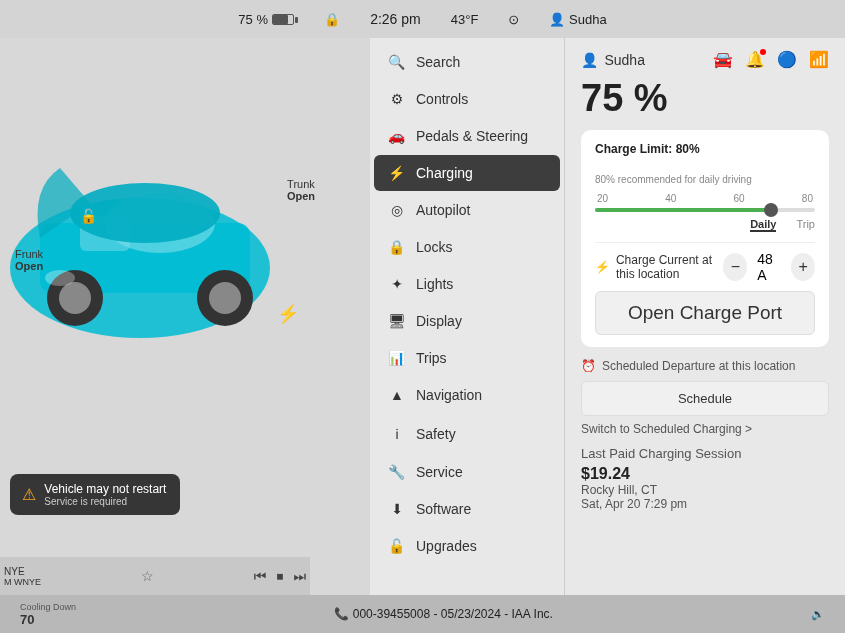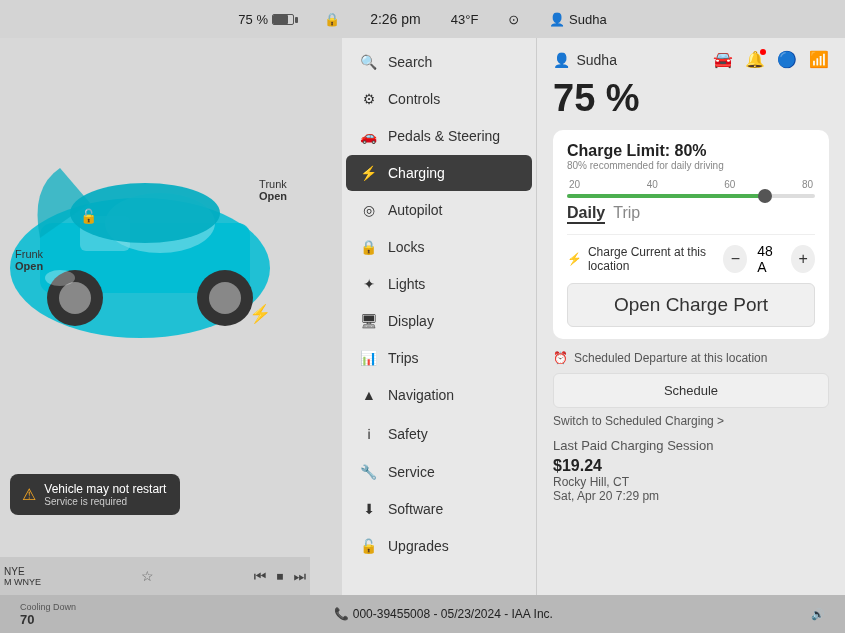--- a/index.html
+++ b/index.html
@@ -54,21 +54,21 @@
 
     
     .main-content {
       position: absolute;
       top: 38px; left: 0; right: 0; bottom: 38px;
       display: flex;
     }
 
     
     .left-panel {
-      width: 342px;
+      width: 370px;
       background: #d8d8d8;
       position: relative;
       overflow: hidden;
     }
     .car-image-area {
       width: 100%;
       height: 100%;
       position: relative;
     }
     
@@ -186,23 +186,23 @@
     }
 
     
     .charge-card {
       background: white;
       border-radius: 10px;
       padding: 12px 14px;
       margin-bottom: 12px;
     }
     .charge-limit-row {
-      font-size: 16px;
+      font-size: 12px;
       color: #555;
-      margin-bottom: 0;
+      margin-bottom: 18px;
     }
     .charge-limit-row .bold { font-weight: 600; color: #222; }
     .charge-recommended { font-size: 10px; color: #888; margin-bottom: 8px; }
 
     
     .slider-container { position: relative; margin: 6px 0 10px 0; }
     .slider-labels {
       display: flex;
       justify-content: space-between;
       font-size: 10px;
@@ -226,24 +226,24 @@
     .slider-thumb {
       width: 14px; height: 14px;
       background: #555;
       border-radius: 50%;
       position: absolute;
       top: -5px;
       left: calc(80% - 7px);
     }
     .slider-tabs {
       display: flex;
-      justify-content: flex-start;
-      gap: 8px;
+      justify-content: flex-end;
+      gap: 20px;
       margin-top: 6px;
-      font-size: 16px;
+      font-size: 11px;
     }
     .slider-tab { color: #888; cursor: pointer; }
     .slider-tab.active { color: #333; font-weight: 600; border-bottom: 2px solid #333; }
 
     
     .charge-current-row {
       display: flex;
       align-items: center;
       justify-content: space-between;
       padding-top: 8px;

